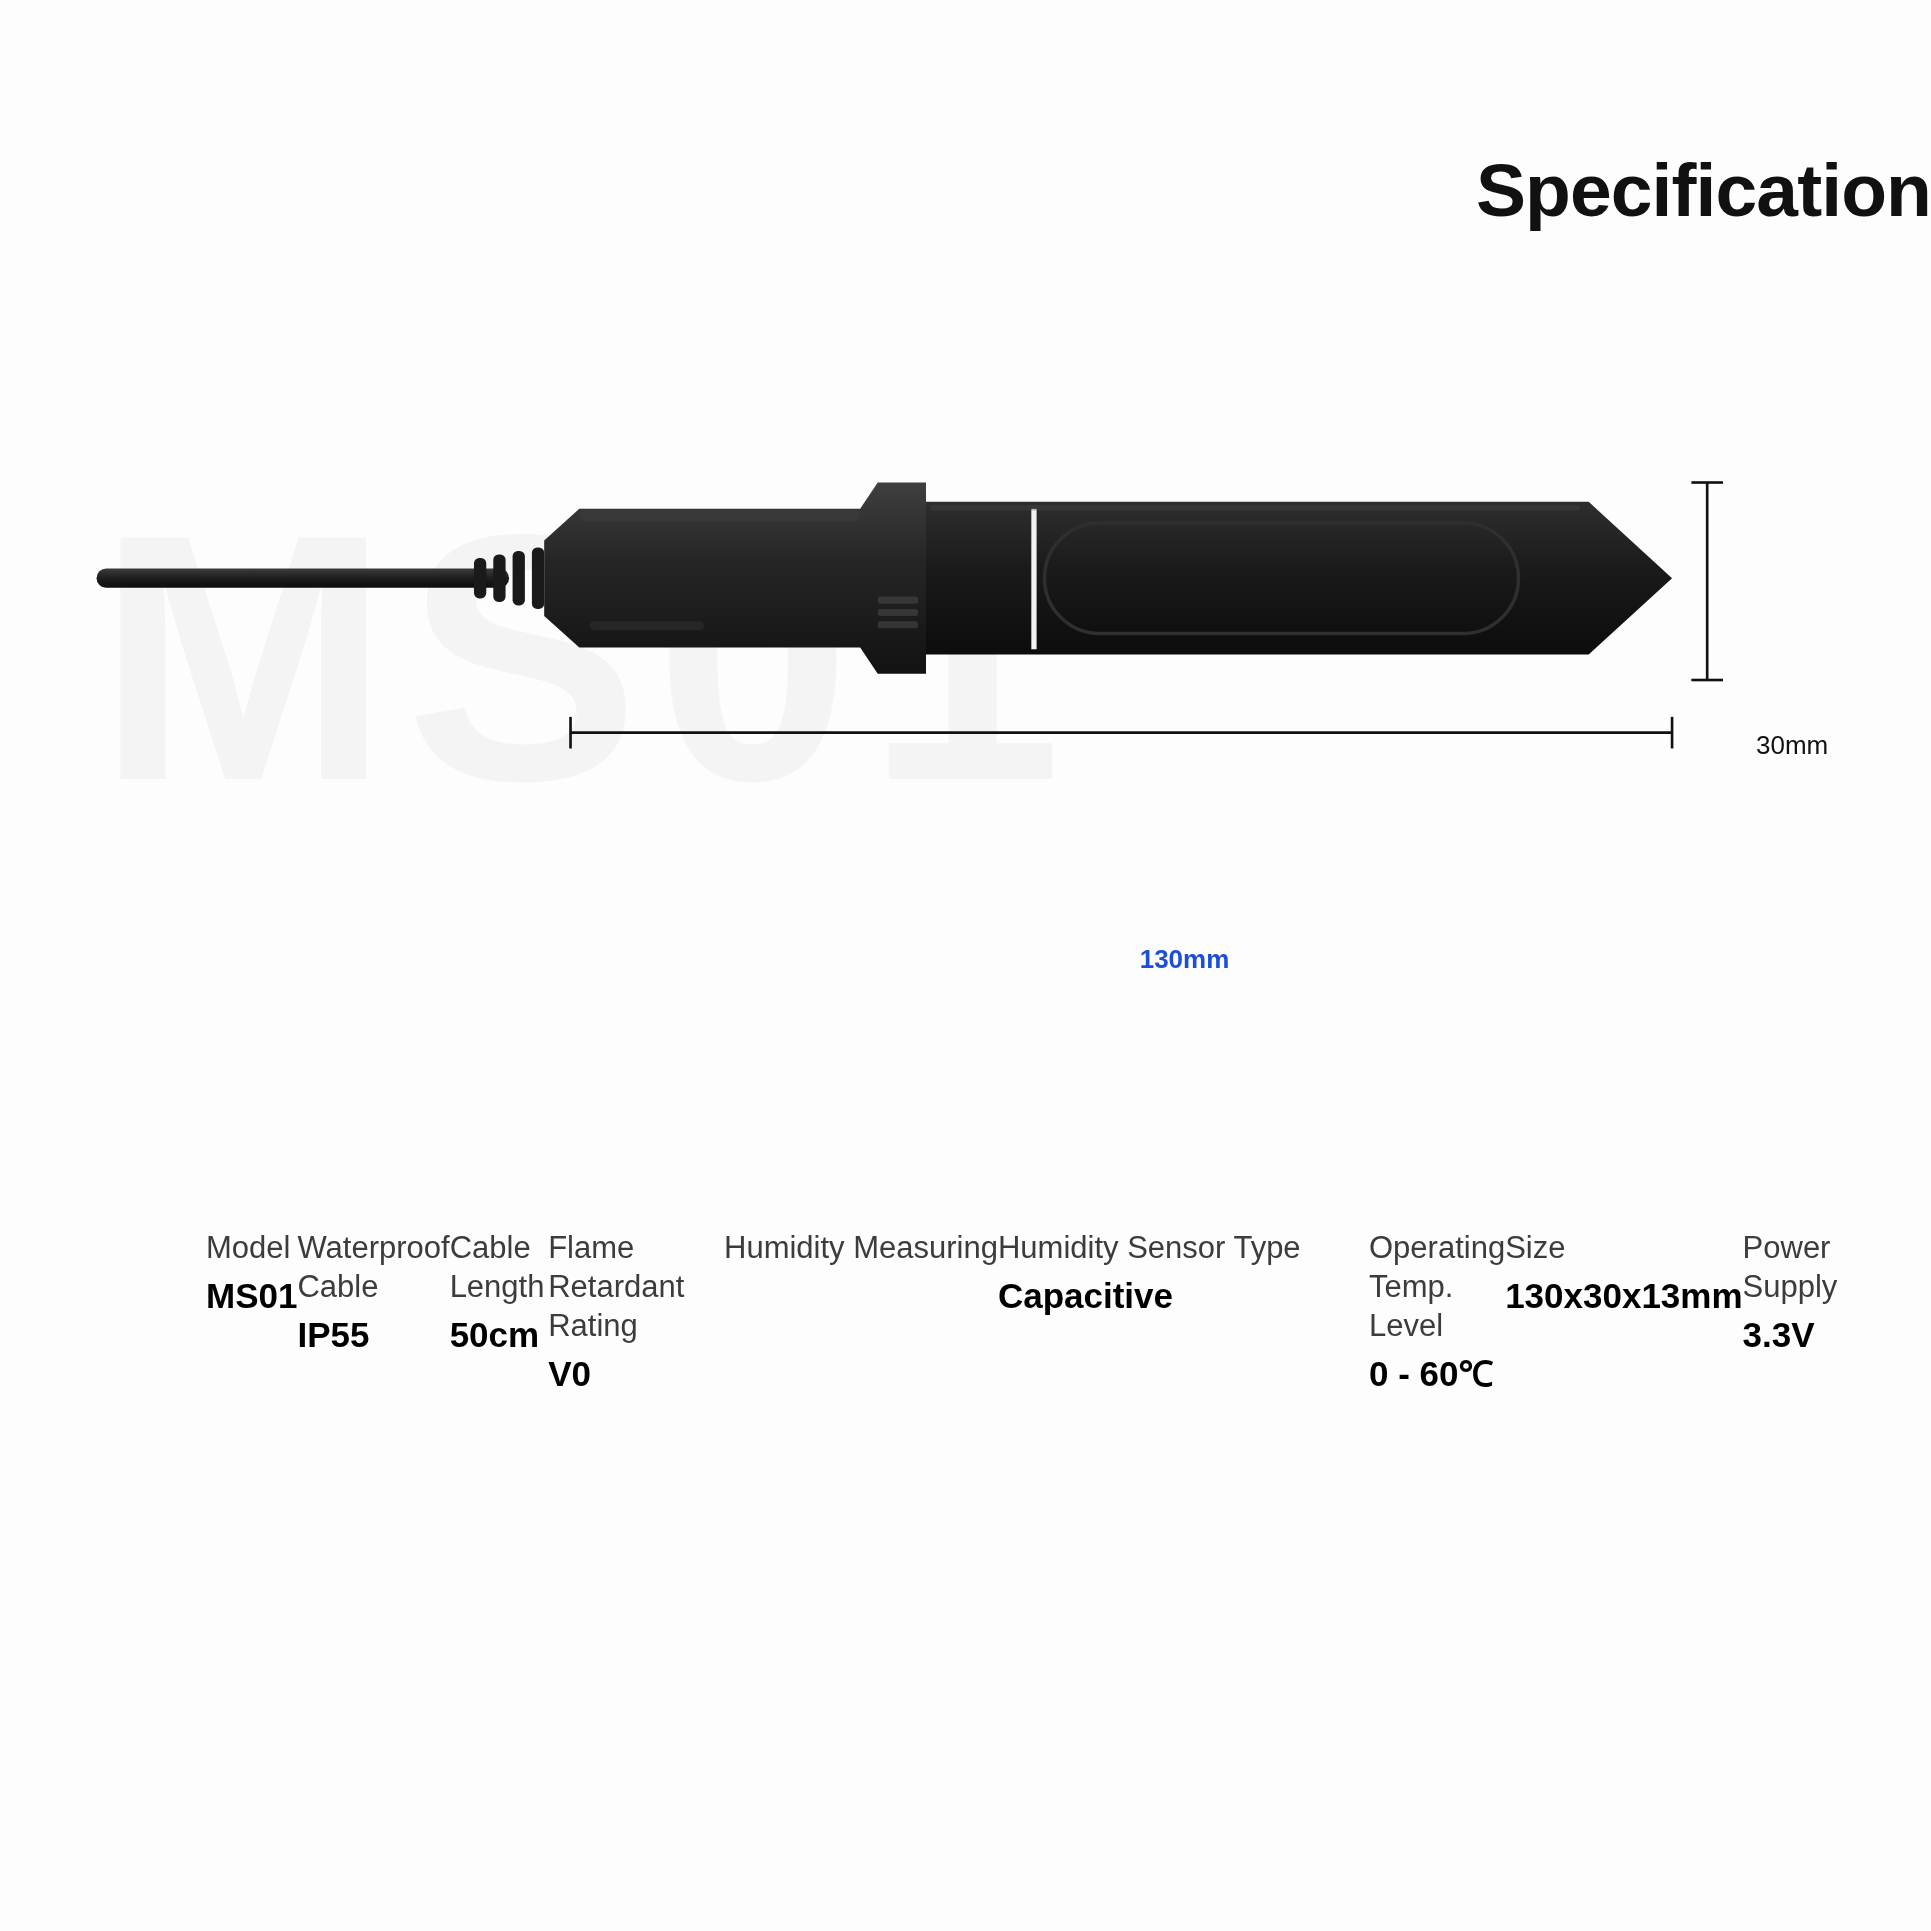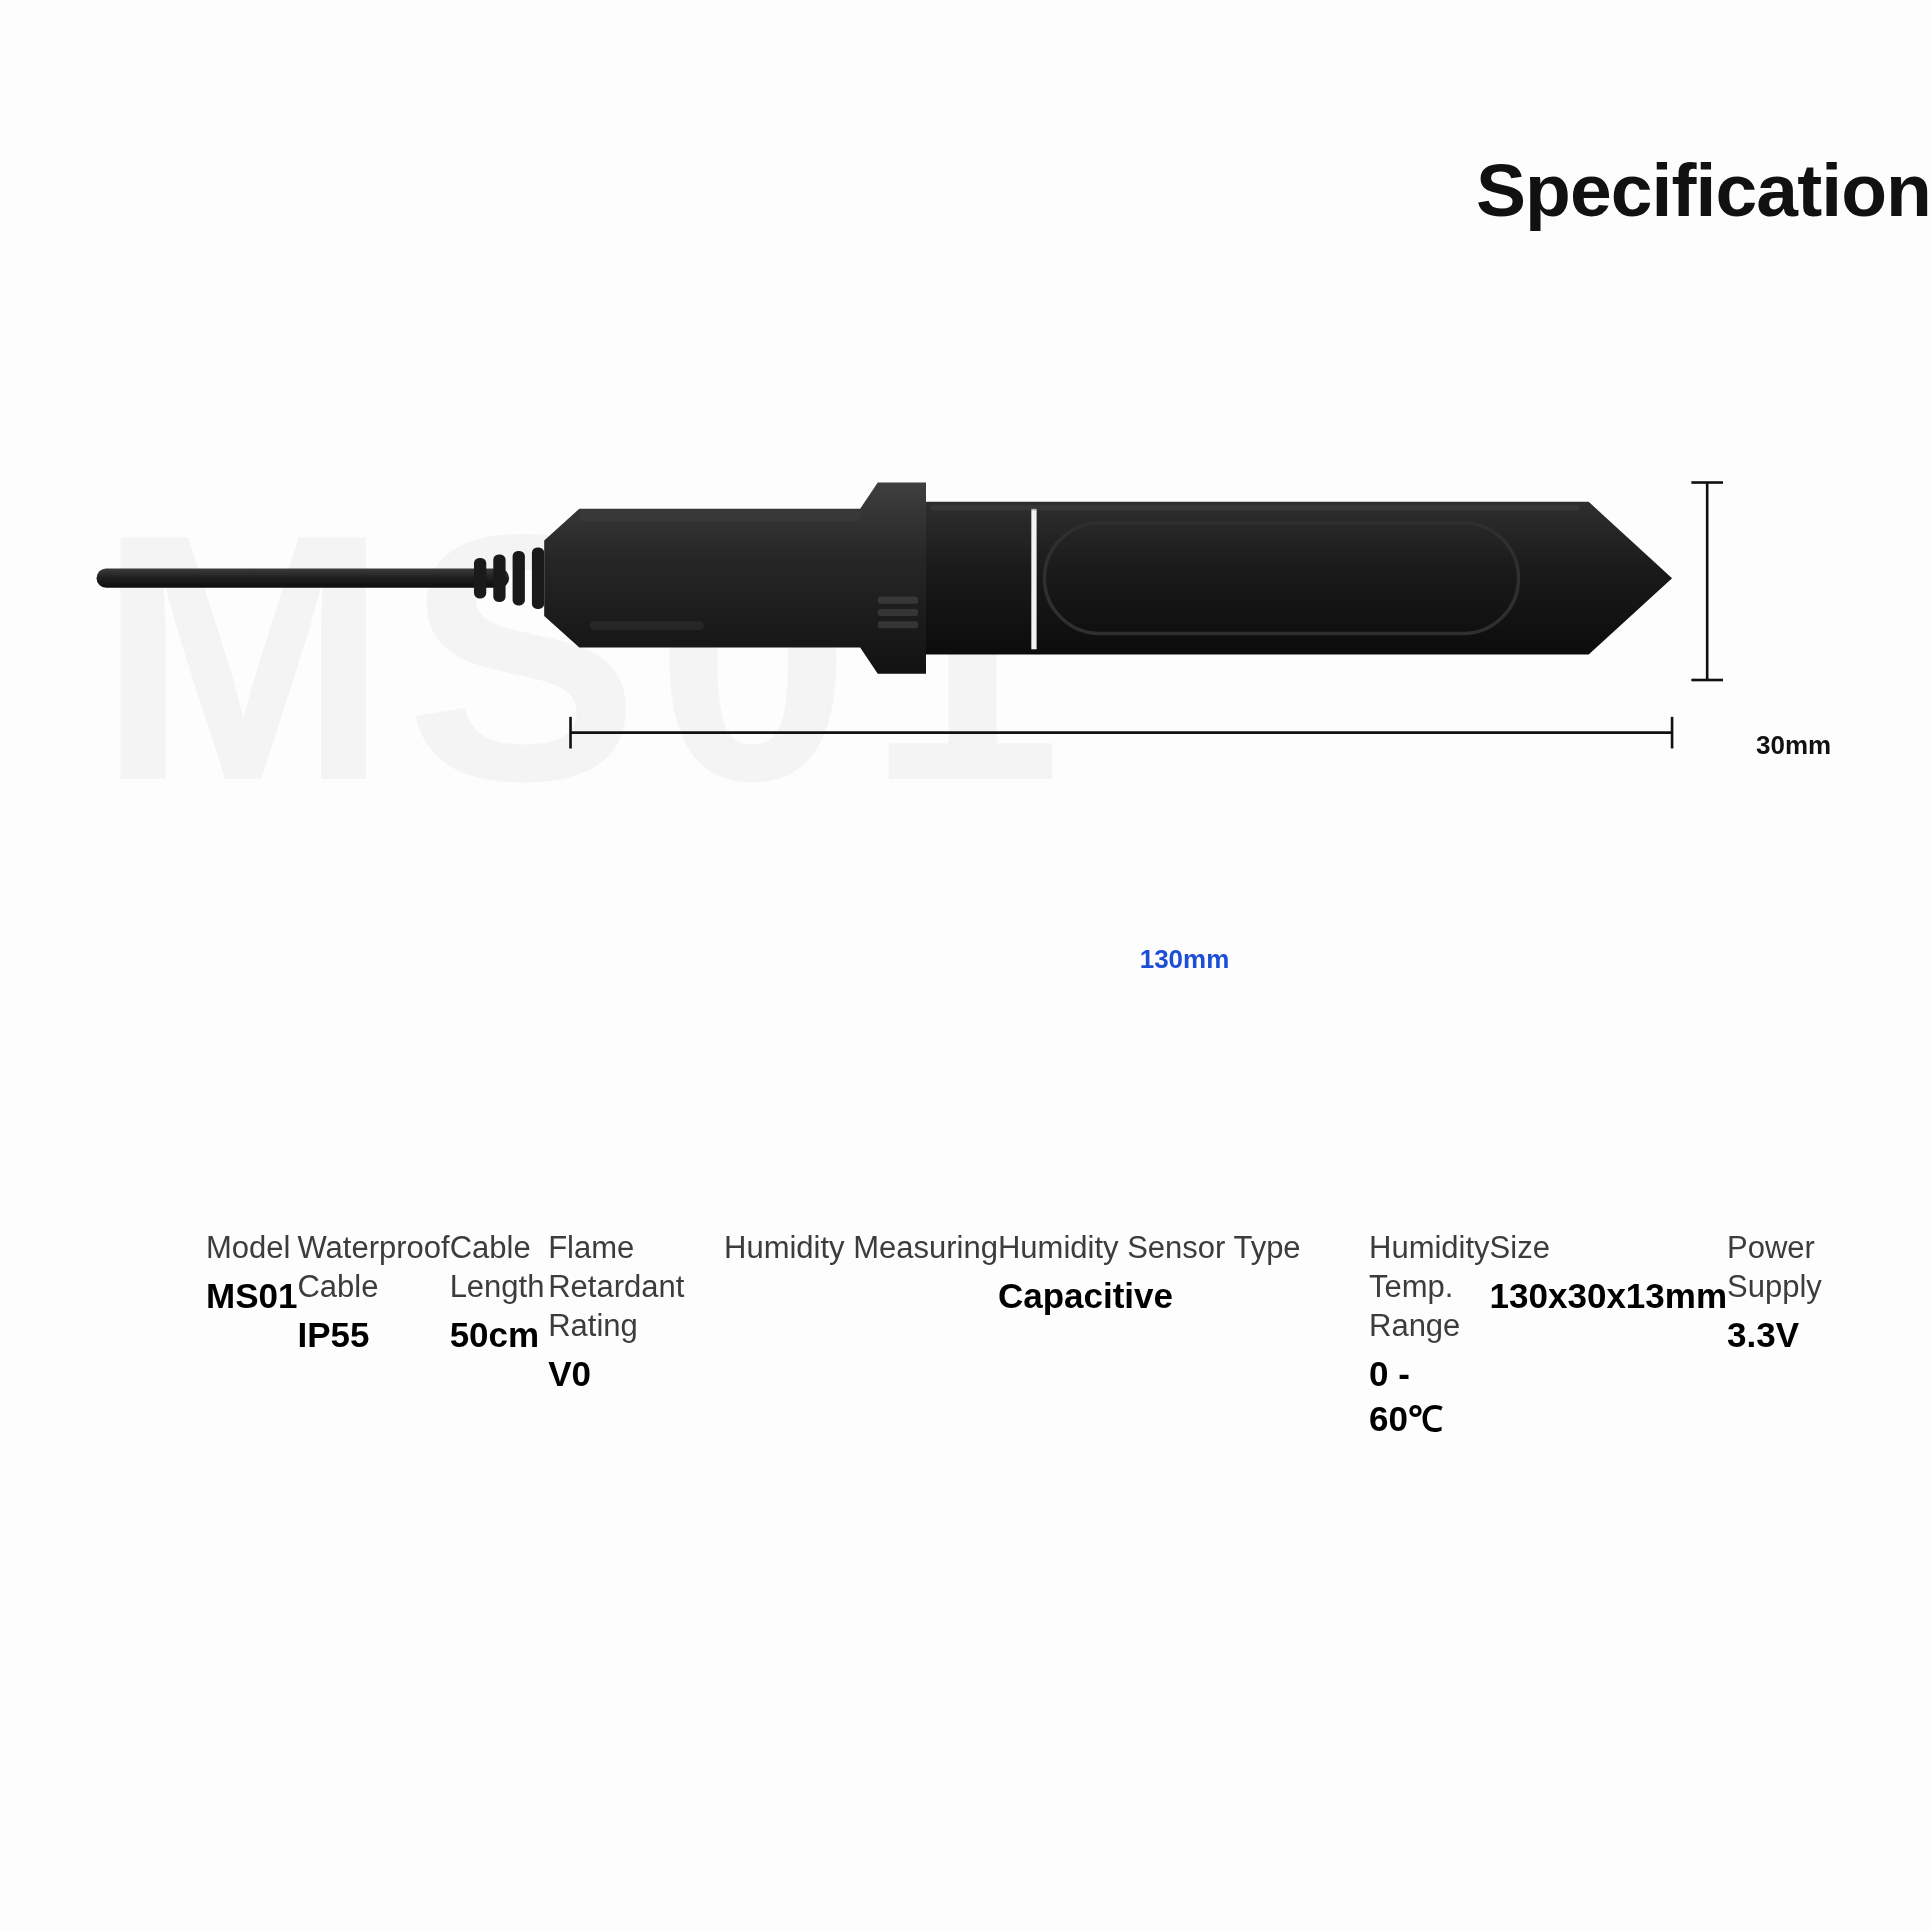--- a/index.html
+++ b/index.html
@@ -70,21 +70,21 @@
     text-align: center;
     font-size: 26px;
     font-weight: bold;
     color: #1d4ed8;
   }
   .dim-v-label {
     position: absolute;
     top: 730px;
     left: 1756px;
     font-size: 26px;
-    font-weight: bold;
+    font-weight: normal;
     color: #111;
   }
 
   
   .specs {
     position: absolute;
     top: 1229px;
     left: 206px;
     width: 1545px;
     display: grid;
@@ -213,21 +213,21 @@
         <div class="spec-label">Humidity Measuring</div>
       </div>
       <div class="spec-item">
         <div class="spec-label">Humidity Sensor Type</div>
         <div class="spec-value">Capacitive</div>
       </div>
     </div>
 
     <div class="col col-3">
       <div class="spec-item">
-        <div class="spec-label">Humidity Temp. Range</div>
+        <div class="spec-label">Operating Temp. Level</div>
         <div class="spec-value">0 - 60℃</div>
       </div>
       <div class="spec-item">
         <div class="spec-label">Size</div>
         <div class="spec-value">130x30x13mm</div>
       </div>
       <div class="spec-item">
         <div class="spec-label">Power Supply</div>
         <div class="spec-value">3.3V</div>
       </div>

